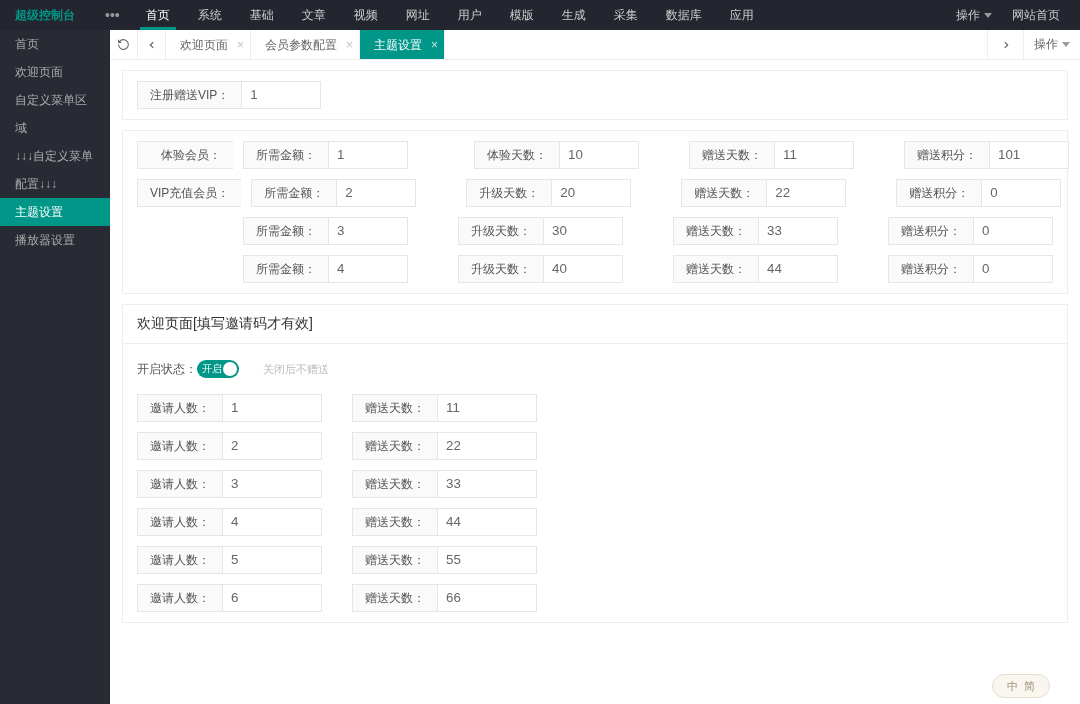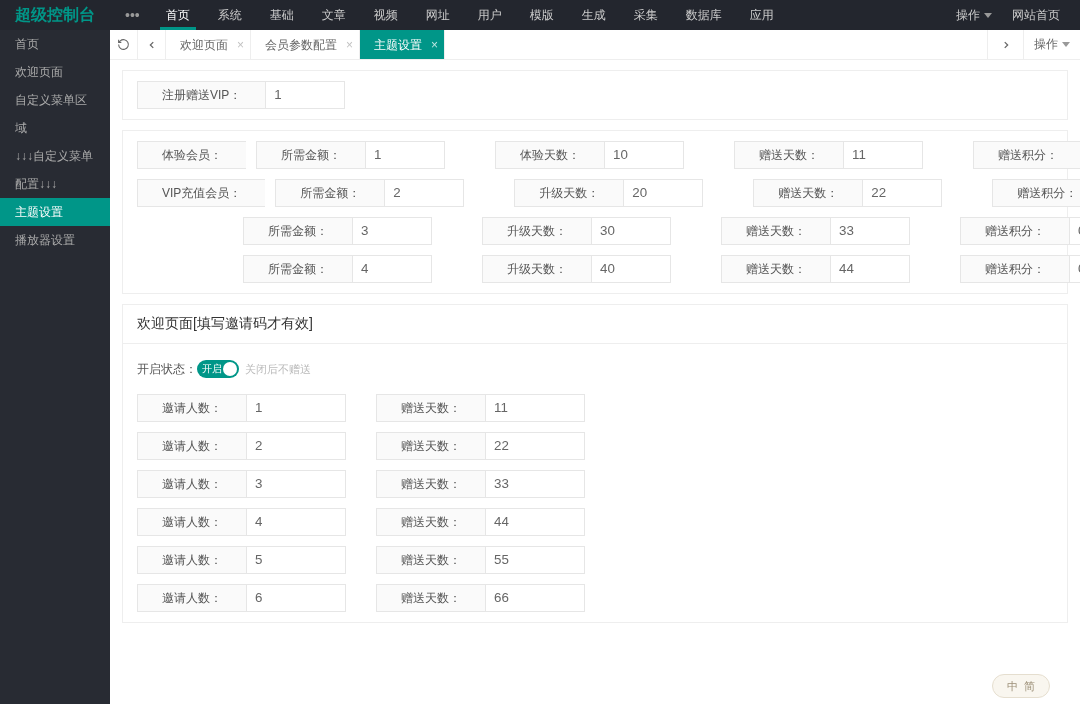--- a/index.html
+++ b/index.html
@@ -1,18 +1,18 @@
 <!DOCTYPE html>
 <html><head>
 <meta charset="utf-8">
 <style>
 *{box-sizing:border-box;margin:0;padding:0}
 body{font-family:"Microsoft YaHei",Arial,sans-serif;font-size:12px;color:#333;background:#f2f2f2;overflow:hidden}
 .header{height:30px;background:#23262e;display:flex;align-items:center;color:#ccc}
-.brand{color:#009688;font-size:16px;font-weight:bold;padding:0 18px 0 15px}
+.brand{color:#009688;font-size:12px;font-weight:bold;padding:0 18px 0 15px}
 .more-icon{color:#999;padding:0 12px;font-size:14px;cursor:pointer}
 .topnav{display:flex;height:30px}
 .topnav .tn{padding:0 14px;line-height:30px;cursor:pointer;font-size:12px;color:#ccc;position:relative}
 .topnav .tn.active{color:#fff}
 .topnav .tn.active::after{content:"";position:absolute;bottom:0;left:8px;right:8px;height:3px;background:#009688}
 .topright{margin-left:auto;display:flex;align-items:center;padding-right:10px;color:#ccc}
 .topright .tr{padding:0 10px;cursor:pointer}
 .triangle-down{display:inline-block;width:0;height:0;border-left:4px solid transparent;border-right:4px solid transparent;border-top:5px solid #999;margin-left:4px;vertical-align:middle}
 .sidebar{position:fixed;left:0;top:30px;bottom:0;width:110px;background:#282b33;color:#aaa}
 .sidebar .sitem{padding:0 15px;line-height:28px;cursor:pointer;font-size:12px}
@@ -26,27 +26,27 @@
 .tb-tab.active .tx{color:#bde7e2}
 .tb-right{margin-left:auto;display:flex}
 .tb-rbtn{width:36px;display:flex;align-items:center;justify-content:center;border-left:1px solid #eee;cursor:pointer;color:#666}
 .content{flex:1;overflow-y:auto;padding:0 12px 20px 12px}
 .panel{border:1px solid #eee;margin-top:10px}
 .panel-h{padding:10px 14px;border-bottom:1px solid #eee;font-size:14px;color:#333}
 .panel-b{padding:10px 14px}
 .row{display:flex;gap:10px;margin-bottom:10px}
 .row:last-child{margin-bottom:0}
 .fgrp{display:flex;height:28px}
-.flab{border:1px solid #e6e6e6;border-right:none;background:#fafafa;padding:0 24px;line-height:26px;color:#555;white-space:nowrap;display:flex;align-items:center}
+.flab{border:1px solid #e6e6e6;border-right:none;background:#fafafa;padding:0 12px;line-height:26px;color:#555;white-space:nowrap;display:flex;align-items:center}
 .finp{border:1px solid #e6e6e6;padding:0 8px;line-height:26px;color:#666;background:#fff;outline:none}
 .w60{min-width:56px;justify-content:flex-end}
 .w96{min-width:96px;justify-content:flex-end}
 .wi80{width:80px}
 .wi100{width:100px}
-.switch{display:inline-block;width:42px;height:18px;background:#009688;border-radius:9px;position:relative;vertical-align:middle;margin-right:6px}
+.switch{display:inline-block;width:42px;height:18px;background:#009688;border-radius:9px;position:relative;vertical-align:middle;margin-right:24px}
 .switch::after{content:"";position:absolute;right:2px;top:2px;width:14px;height:14px;background:#fff;border-radius:50%}
 .switch-lbl{position:absolute;left:5px;top:0;line-height:18px;color:#fff;font-size:10px}
 .status-row{display:flex;align-items:center;height:30px}
 .status-lab{color:#555;}
 .hint{color:#bbb;font-size:11px}
 .ime-float{position:fixed;right:30px;bottom:6px;width:58px;height:24px;background:#f9f6ef;border:1px solid #e5decf;border-radius:12px;display:flex;align-items:center;justify-content:center;gap:6px;color:#9c8f77;font-size:11px}
 svg{display:block}
 .chev{width:10px;height:10px}
 .refresh{width:13px;height:13px}
 </style>
@@ -132,21 +132,21 @@
     <div class="panel">
       <div class="panel-b" id="sec2">
           <div class="row">
             <div class="fgrp">
               <div class="flab w96">体验会员：</div>
             </div>
             <div class="fgrp">
               <div class="flab w60">所需金额：</div>
               <input class="finp wi80" value="1" style="">
             </div>
-            <div class="fgrp" style="margin-left:40px">
+            <div class="fgrp" style="margin-left:56px">
               <div class="flab w60">体验天数：</div>
               <input class="finp wi80" value="10" style="">
             </div>
             <div class="fgrp" style="margin-left:40px">
               <div class="flab w60">赠送天数：</div>
               <input class="finp wi80" value="11" style="">
             </div>
             <div class="fgrp" style="margin-left:40px">
               <div class="flab w60">赠送积分：</div>
               <input class="finp wi80" value="101" style="">

